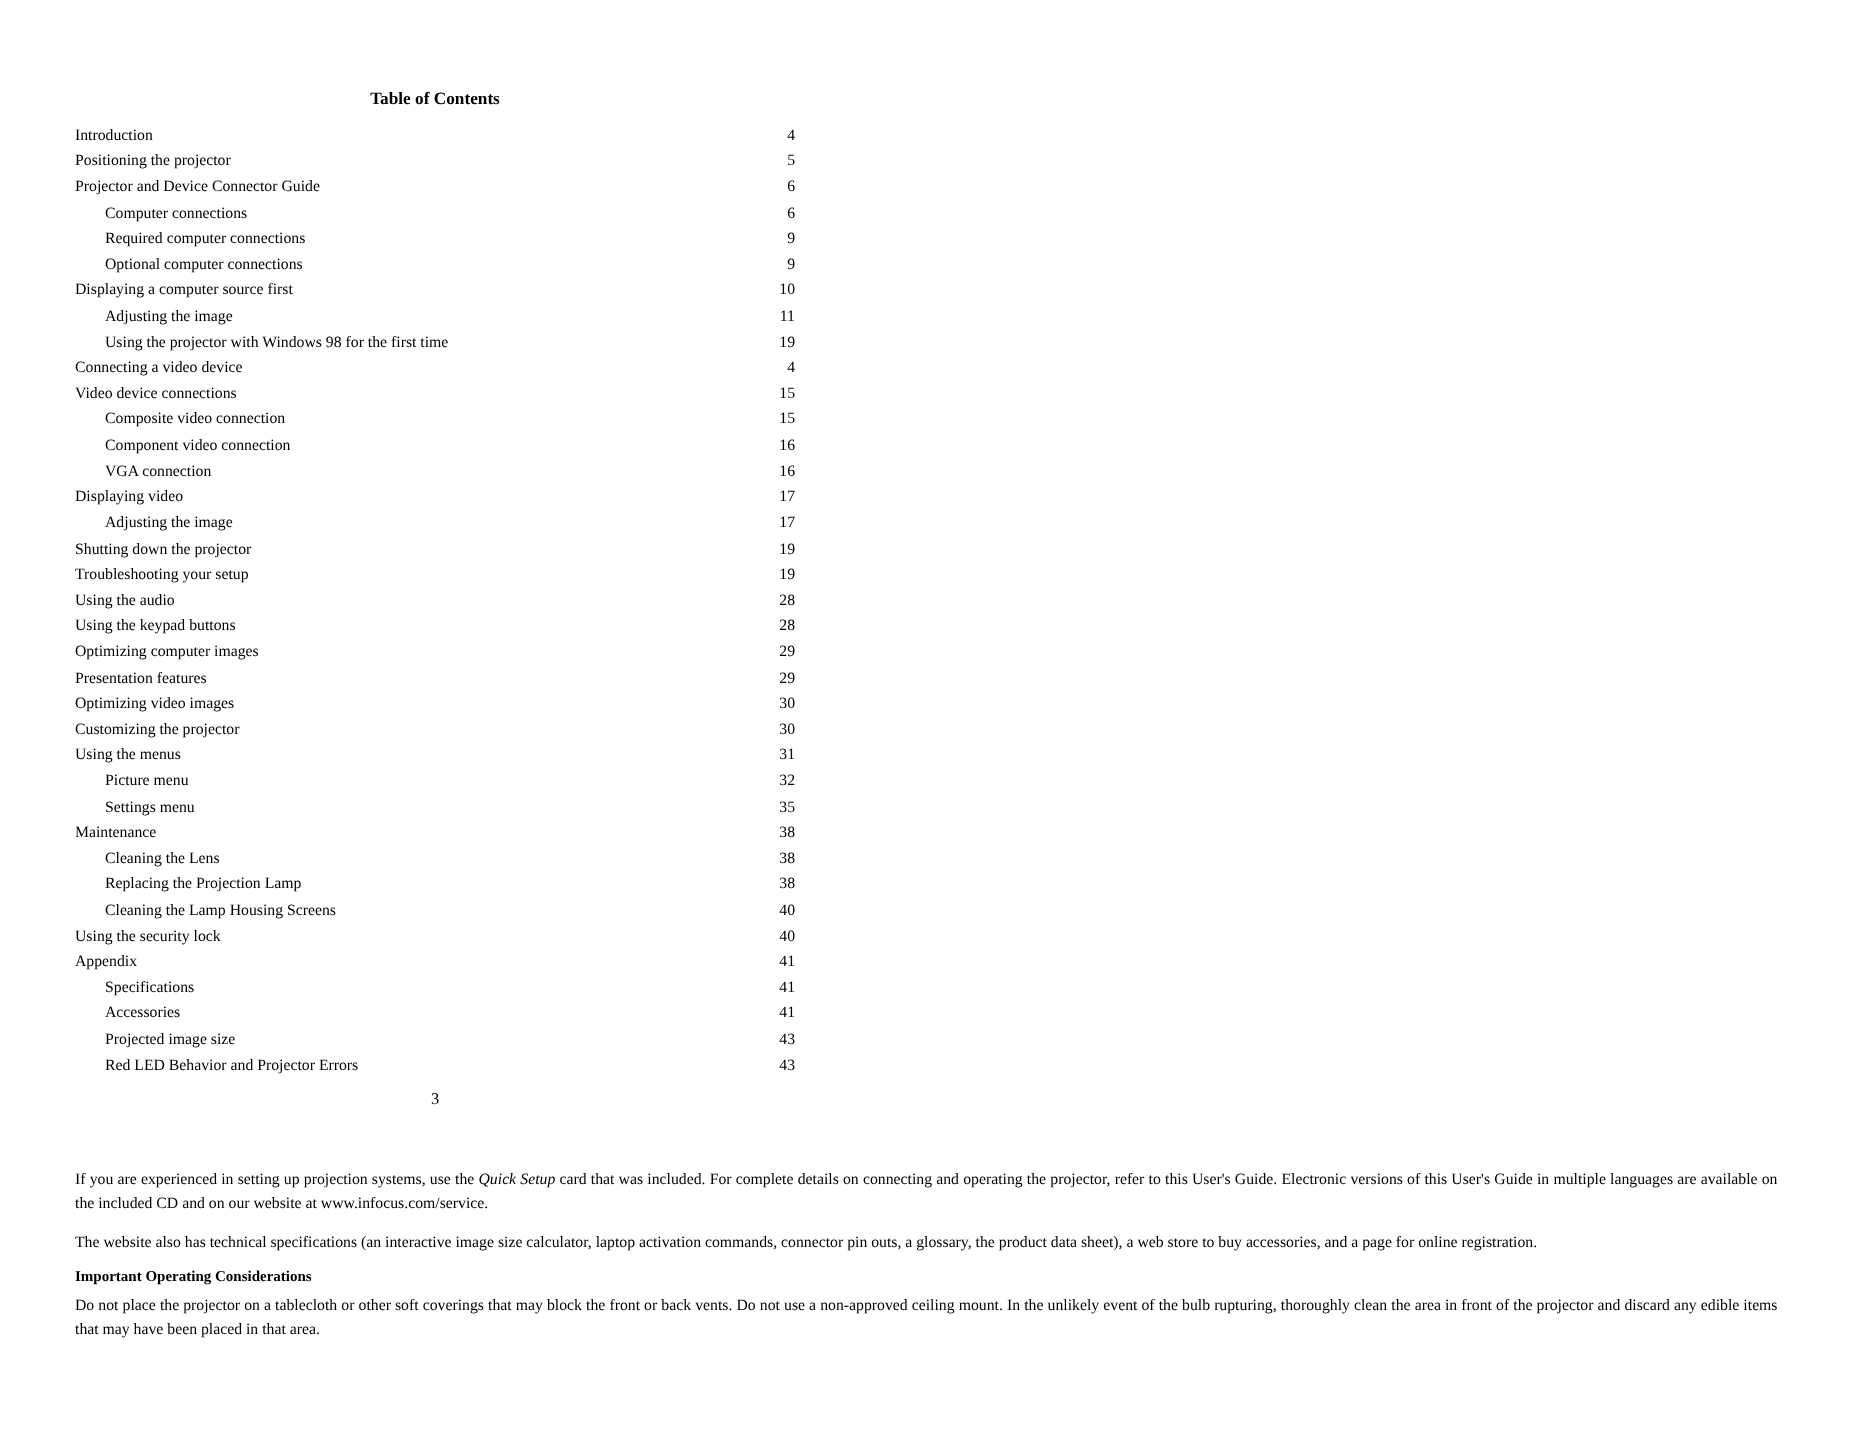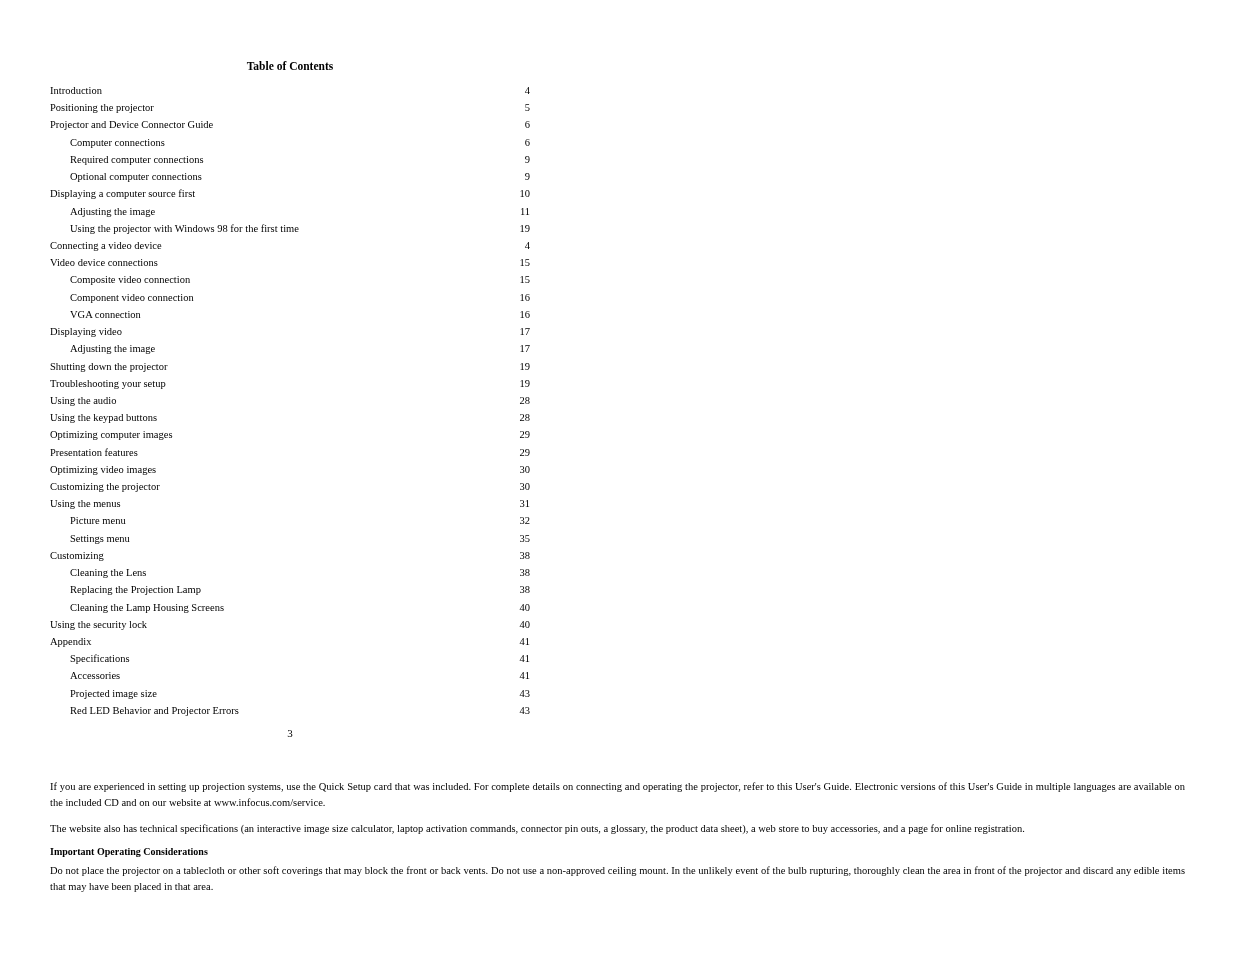--- a/index.html
+++ b/index.html
@@ -62,20 +62,21 @@
     .right-column p {
       font-size: 10.5px;
       line-height: 1.5;
       margin-bottom: 10px;
       text-align: justify;
     }
     .right-column .bold-link {
       font-weight: normal;
     }
     .right-column .italic {
+      font-style: italic;
     }
     .section-heading {
       font-weight: bold;
       font-size: 10px;
       margin-bottom: 6px;
       margin-top: 2px;
     }
     .projector-illustration {
       margin-top: 20px;
       display: flex;
@@ -196,21 +197,21 @@
           </tr>
           <tr>
             <td class="entry indented">Picture menu</td>
             <td class="page-num">32</td>
           </tr>
           <tr>
             <td class="entry indented">Settings menu</td>
             <td class="page-num">35</td>
           </tr>
           <tr>
-            <td class="entry">Customizing</td>
+            <td class="entry">Maintenance</td>
             <td class="page-num">38</td>
           </tr>
           <tr>
             <td class="entry indented">Cleaning the Lens</td>
             <td class="page-num">38</td>
           </tr>
           <tr>
             <td class="entry indented">Replacing the Projection Lamp</td>
             <td class="page-num">38</td>
           </tr>

